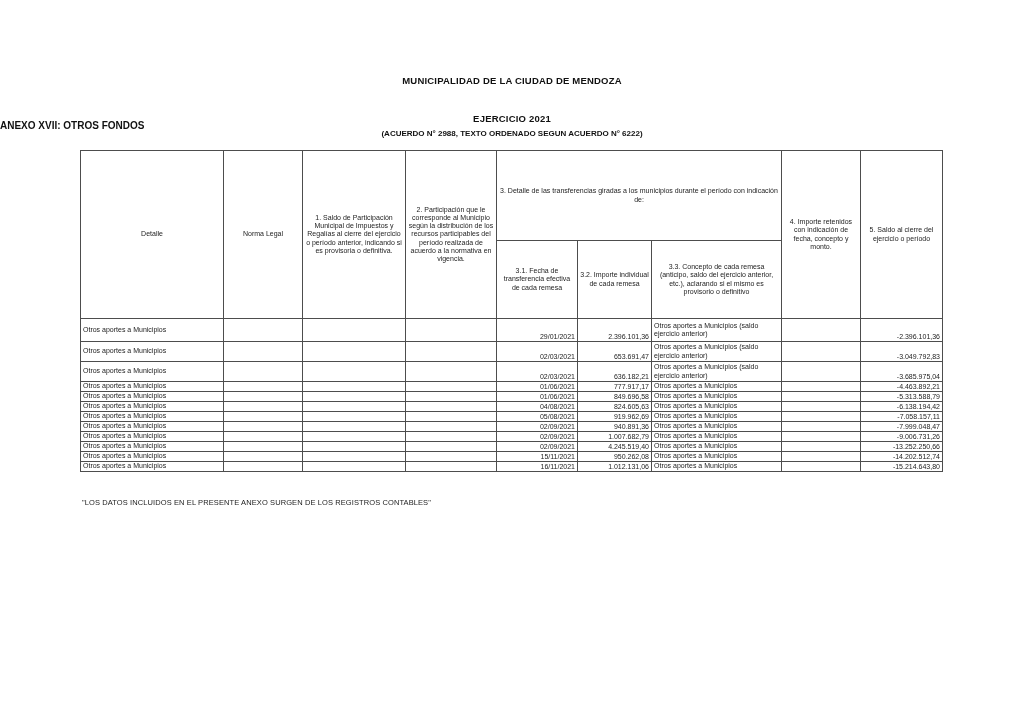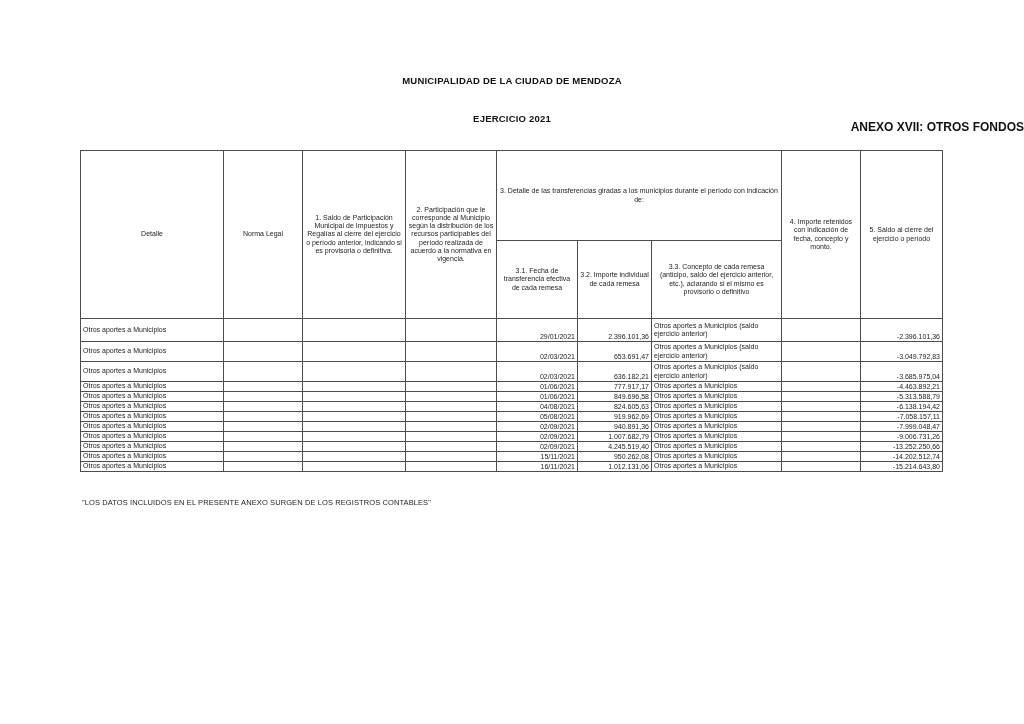--- a/index.html
+++ b/index.html
@@ -6,22 +6,22 @@
   body{
     width:1024px;height:724px;background:#ffffff;position:relative;
     font-family:"Liberation Sans","DejaVu Sans",sans-serif;color:#111111;
     -webkit-font-smoothing:antialiased;
   }
   .doc{position:absolute;inset:0;border-radius:10px;}
   .t1{position:absolute;top:75px;left:0;width:100%;text-align:center;
       font-size:9.5px;font-weight:bold;letter-spacing:.2px;}
   .t2{position:absolute;top:113px;left:0;width:100%;text-align:center;
       font-size:9.5px;font-weight:bold;letter-spacing:.2px;}
-  .t3{position:absolute;top:120px;left:0;width:100%;text-align:right;
-      font-size:12px;font-weight:bold;}
+  .t3{position:absolute;top:120px;left:0;width:100%;text-align:left;
+      font-size:10px;font-weight:bold;}
   .t4{position:absolute;top:129px;left:0;width:100%;text-align:center;
       font-size:8px;font-weight:bold;}
 
   table.main{
     position:absolute;left:80px;top:150px;width:862px;
     border-collapse:collapse;table-layout:fixed;
   }
   table.main th, table.main td{
     border:1px solid #4d4d4d;
     font-size:7px;line-height:1.15;
@@ -48,20 +48,21 @@
   }
 </style>
 </head>
 <body>
 
 <div class="doc">
 
   <div class="t1">MUNICIPALIDAD DE LA CIUDAD DE MENDOZA</div>
   <div class="t2">EJERCICIO 2021</div>
   <div class="t3">ANEXO XVII: OTROS FONDOS</div>
+  <div class="t4">(ACUERDO N° 2988, TEXTO ORDENADO SEGUN ACUERDO N° 6222)</div>
 
   <table class="main">
     <colgroup>
       <col style="width:143px">
         <col style="width:79px">
         <col style="width:103px">
       <col style="width:91px">
         <col style="width:81px">
         <col style="width:74px">
       <col style="width:130px">

